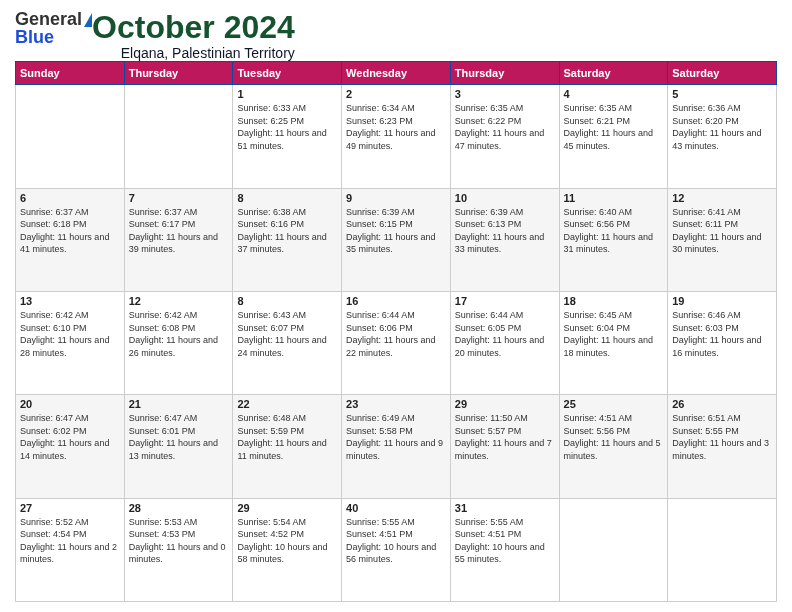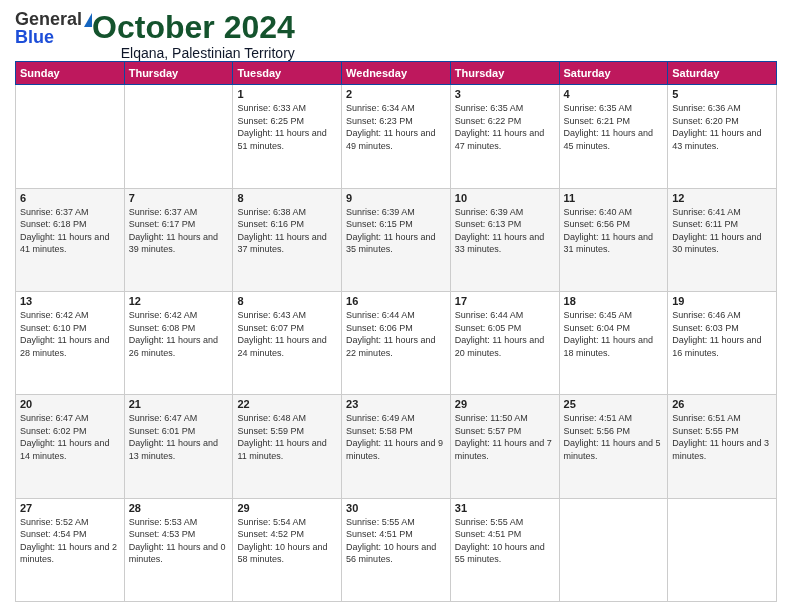--- a/index.html
+++ b/index.html
@@ -308,21 +308,21 @@
 Sunset: 4:53 PM
 Daylight: 11 hours and 0 minutes.</div>
           </td>
           <td>
             <div class="day-num">29</div>
             <div class="day-info">Sunrise: 5:54 AM
 Sunset: 4:52 PM
 Daylight: 10 hours and 58 minutes.</div>
           </td>
           <td>
-            <div class="day-num">30</div>
+            <div class="day-num">40</div>
             <div class="day-info">Sunrise: 5:55 AM
 Sunset: 4:51 PM
 Daylight: 10 hours and 56 minutes.</div>
           </td>
           <td>
             <div class="day-num">31</div>
             <div class="day-info">Sunrise: 5:55 AM
 Sunset: 4:51 PM
 Daylight: 10 hours and 55 minutes.</div>
           </td>

